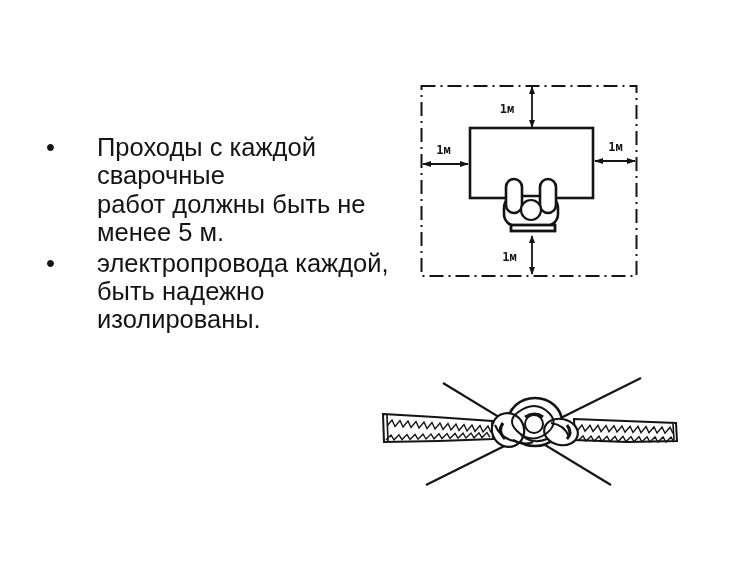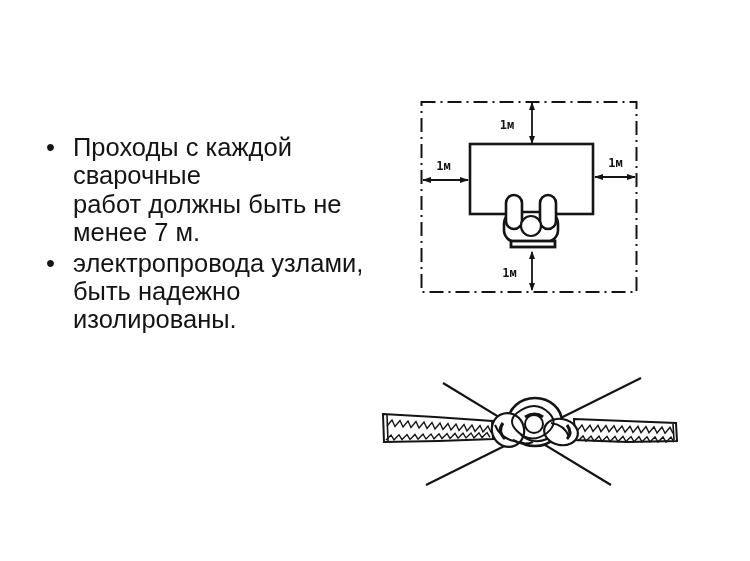--- a/index.html
+++ b/index.html
@@ -23,25 +23,25 @@
   .bullet-item { display: flex; align-items: flex-start; }
   .bullet-item + .bullet-item { margin-top: 2px; }
   .bullet-marker {
     flex: none;
     width: 27px;
     font-size: 25.5px;
     line-height: 28.4px;
     color: #141414;
   }
   .bullet-text { flex: 1; }
-  .text-line { white-space: nowrap; }
+  .text-line { white-space: nowrap; margin-left: 24px; }
   .diagram {
     position: absolute;
   }
-  #clearance-diagram { left: 410px; top: 92px; width: 250px; height: 215px; }
+  #clearance-diagram { left: 410px; top: 76px; width: 250px; height: 215px; }
   #knot-diagram { left: 375px; top: 365px; width: 312px; height: 132px; }
   svg { display: block; }
   .dim-label {
     font-family: "DejaVu Sans Mono", monospace;
     font-size: 12px;
     font-weight: bold;
     fill: #141414;
   }
 </style>
 </head>
@@ -49,27 +49,27 @@
 
 <div class="slide">
 
   <div class="text-block">
     <div class="bullet-item">
       <span class="bullet-marker">•</span>
       <div class="bullet-text">
         <div class="text-line">Проходы с каждой</div>
         <div class="text-line">сварочные</div>
         <div class="text-line">работ должны быть не</div>
-        <div class="text-line">менее 7 м.</div>
+        <div class="text-line">менее 5 м.</div>
       </div>
     </div>
     <div class="bullet-item">
       <span class="bullet-marker">•</span>
       <div class="bullet-text">
-        <div class="text-line">электропровода узлами,</div>
+        <div class="text-line">электропровода каждой,</div>
         <div class="text-line">быть надежно</div>
         <div class="text-line">изолированы.</div>
       </div>
     </div>
   </div>
 
   <div class="diagram" id="clearance-diagram">
     <svg width="250" height="215" viewBox="0 0 250 215">
 
       <rect x="11.5" y="10" width="215" height="190" fill="none" stroke="#141414" stroke-width="2" stroke-dasharray="14 5 2 5"></rect>

